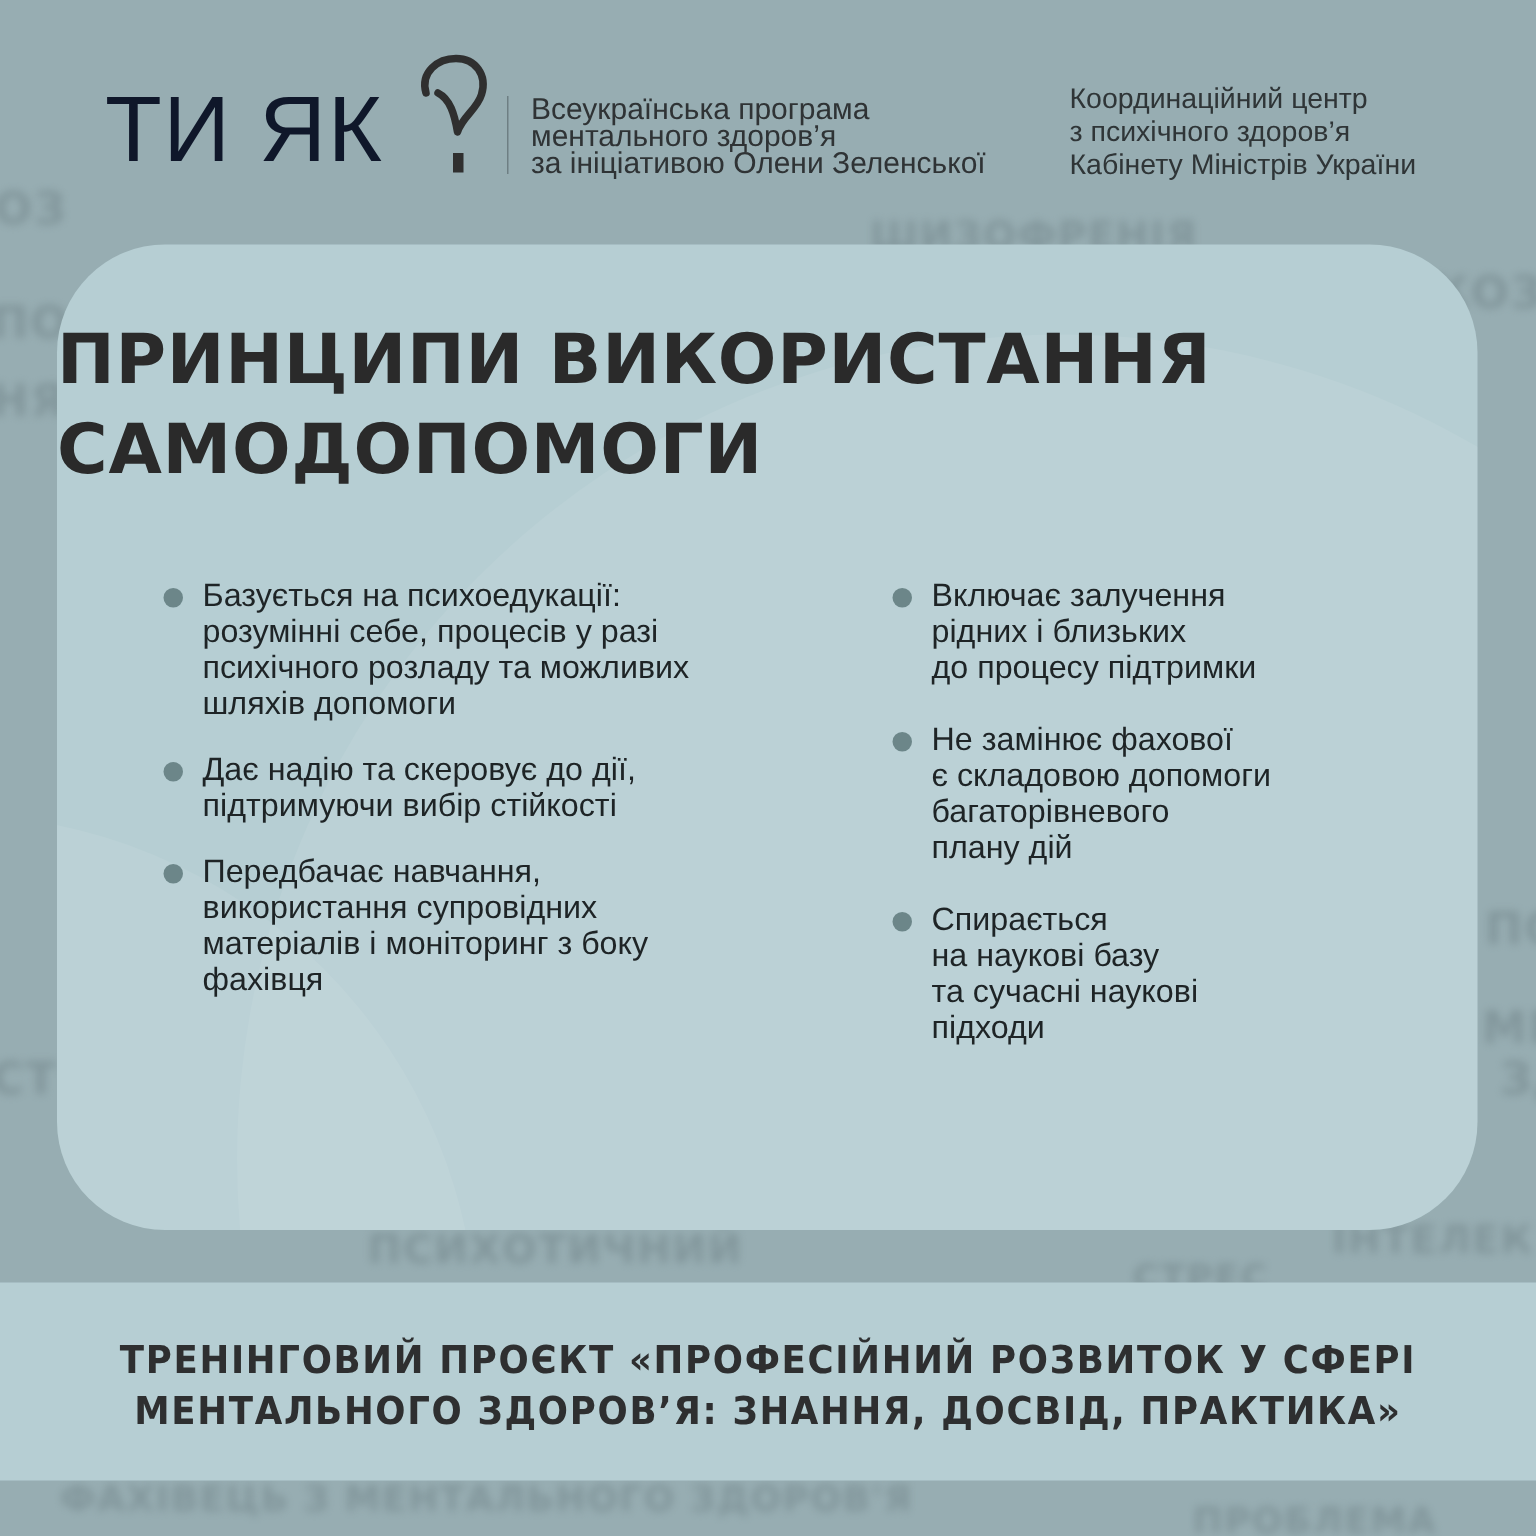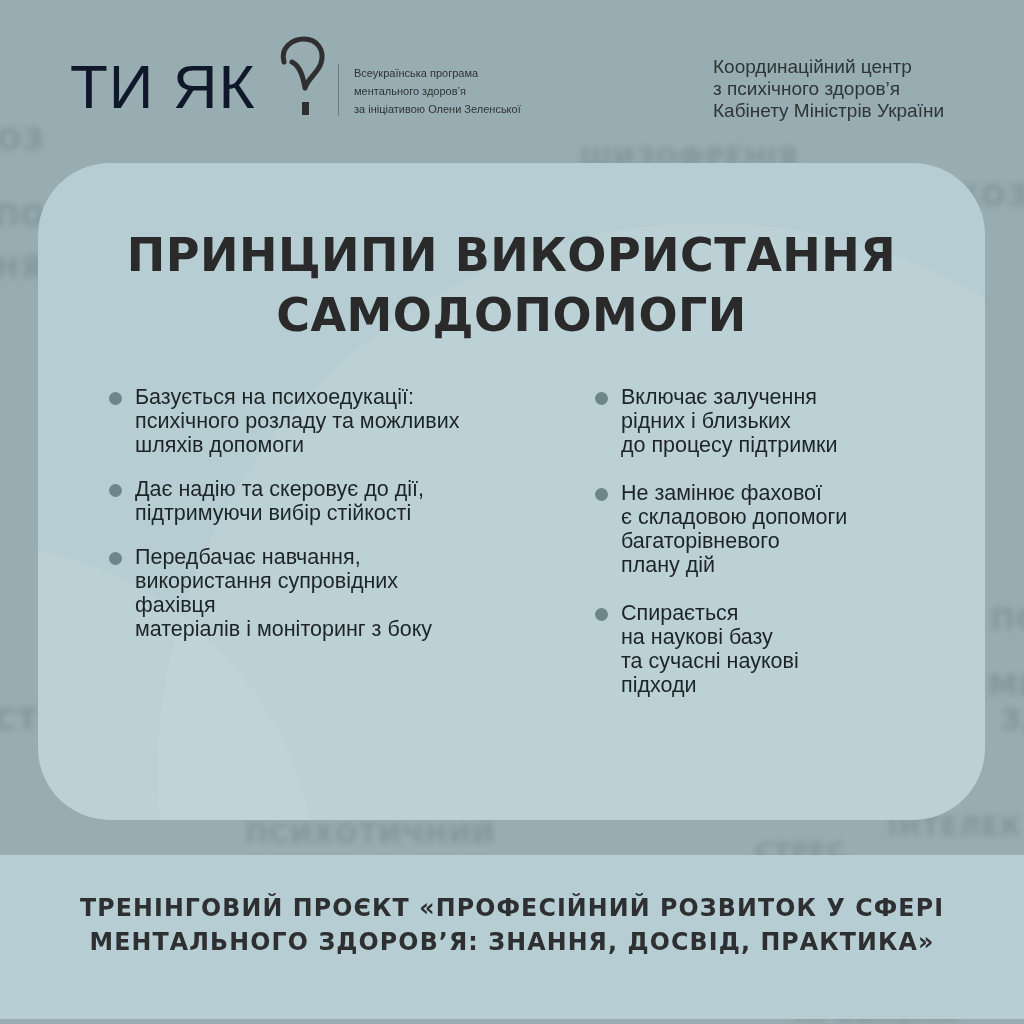--- a/index.html
+++ b/index.html
@@ -17,51 +17,51 @@
   }
   
   .header { position: absolute; left: 0; top: 0; width: 1024px; height: 140px; }
   .logo-text {
     position: absolute; left: 70px; top: 56px; font-size: 62px; line-height: 62px;
     color: #0f172a; font-family: "Liberation Sans", sans-serif; letter-spacing: 1px;
   }
   .logo-mark { position: absolute; left: 278px; top: 36px; width: 50px; height: 82px; }
   .logo-divider { position: absolute; left: 338px; top: 64px; width: 1px; height: 52px; background: #6e7f83; }
   .program-text {
-    position: absolute; left: 354px; top: 64px; font-size: 11px; line-height: 18px; color: #2f3335;
+    position: absolute; left: 354px; top: 64px; font-size: 20px; line-height: 18px; color: #2f3335;
   }
   .program-text div, .coord-text div { white-space: nowrap; }
   .coord-text {
     position: absolute; left: 713px; top: 56px; font-size: 19px; line-height: 22px; color: #2f3537;
   }
   
   .card {
     position: absolute; left: 38px; top: 163px; width: 947px; height: 657px;
     background: #b6ced3; border-radius: 72px; overflow: hidden;
   }
   .arc { position: absolute; border-radius: 50%; background: rgba(255,255,255,0.07); }
   .title {
-    position: absolute; left: 0; top: 62px; width: 947px; text-align: center;
+    position: absolute; left: 0; top: 46px; width: 947px; 
     font-family: "DejaVu Sans", sans-serif; font-weight: bold; font-size: 46px; line-height: 60px;
     color: #2a2a2a; letter-spacing: 0.5px;
   }
   .title div { white-space: nowrap; }
   .col { position: absolute; top: 222px; }
   .col-left { left: 70px; width: 470px; }
   .col-right { left: 556px; width: 360px; }
   .item { position: relative; padding-left: 27px; font-size: 21.5px; line-height: 24px; color: #1e2426; }
   .item + .item { margin-top: 20px; }
   .col-right .item + .item { margin-top: 24px; }
   .item .dot {
     position: absolute; left: 1px; top: 7px; width: 13px; height: 13px; border-radius: 50%; background: #6c8689;
   }
   .item .line { white-space: nowrap; display: block; }
   
   .footer {
-    position: absolute; left: 0; top: 855px; width: 1024px; height: 164px; background: #b6ced3;
+    position: absolute; left: 0; top: 855px; width: 1024px; height: 132px; background: #b6ced3;
   }
   .footer-text {
     position: absolute; left: 0; top: 35px; width: 1024px; text-align: center;
     font-family: "DejaVu Sans", sans-serif; font-weight: bold; font-size: 25.5px; line-height: 34px;
     color: #2e2f30; letter-spacing: 1.2px; transform: scaleX(0.93);
   }
   .footer-text div { white-space: nowrap; }
 </style>
 </head>
 <body>
@@ -106,34 +106,35 @@
 
   <div class="title">
     <div>ПРИНЦИПИ ВИКОРИСТАННЯ</div>
     <div>САМОДОПОМОГИ</div>
   </div>
 
   <div class="col col-left">
     <div class="item">
       <span class="dot"></span>
       <span class="line">Базується на психоедукації:</span>
+      <span class="line">розумінні себе, процесів у разі</span>
       <span class="line">психічного розладу та можливих</span>
       <span class="line">шляхів допомоги</span>
     </div>
     <div class="item">
       <span class="dot"></span>
       <span class="line">Дає надію та скеровує до дії,</span>
       <span class="line">підтримуючи вибір стійкості</span>
     </div>
     <div class="item">
       <span class="dot"></span>
       <span class="line">Передбачає навчання,</span>
       <span class="line">використання супровідних</span>
+      <span class="line">матеріалів і моніторинг з боку</span>
       <span class="line">фахівця</span>
-      <span class="line">матеріалів і моніторинг з боку</span>
     </div>
   </div>
 
   <div class="col col-right">
     <div class="item">
       <span class="dot"></span>
       <span class="line">Включає залучення</span>
       <span class="line">рідних і близьких</span>
       <span class="line">до процесу підтримки</span>
     </div>

